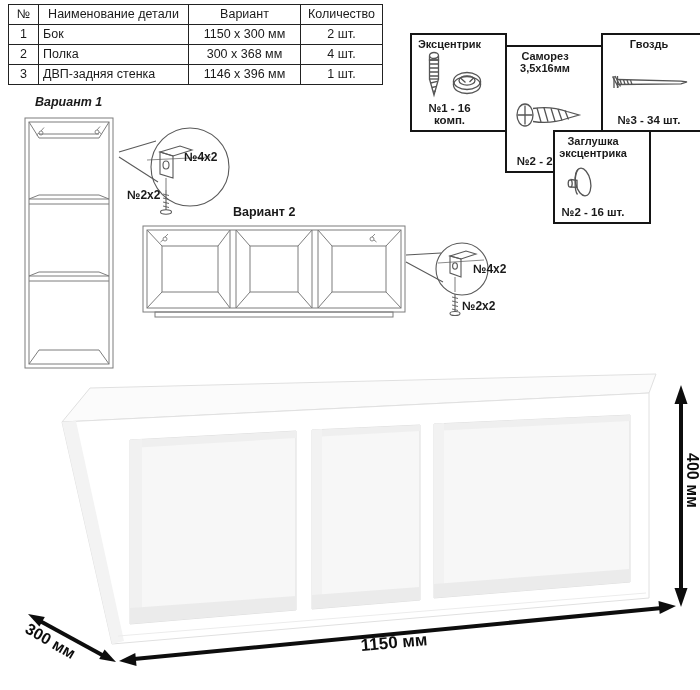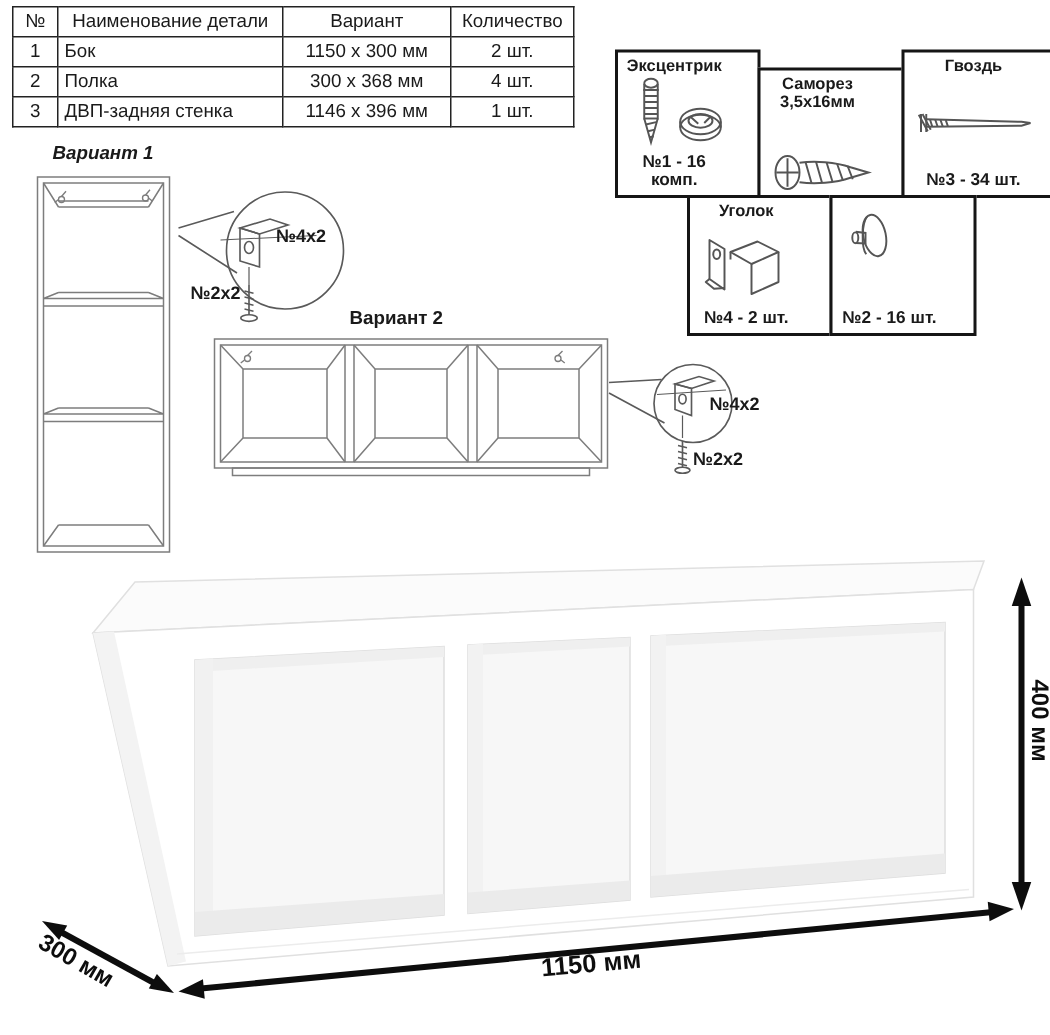--- a/index.html
+++ b/index.html
@@ -124,36 +124,23 @@
         <g stroke="#555" fill="none" stroke-width="1.3">
           <path d="M9,11 v12 M12.5,11 v12"></path>
           <path d="M7.5,11.5 l6,11 M10,11 l5.5,10.5"></path>
           <path d="M12.5,14.5 L76,16.2 L82,17 L76,18.8 L12.5,19.5"></path>
           <path d="M15,14.7 l1.5,4.6 M18.5,14.8 l1.5,4.4 M22,15 l1.5,4.2 M25.5,15.1 l1.4,4"></path>
         </g>
       </svg>
       <div class="hw-count">№3 - 34 шт.</div>
     </div>
 
-    <div class="hw-cell hw-c4">
-      <div class="hw-title">Уголок</div>
-      <svg class="hw-icon" width="64" height="50" viewBox="0 0 64 50">
-        <g stroke="#555" fill="none" stroke-width="1.3" stroke-linejoin="round">
-          <path d="M11,8 L11,34 L21,41 L21,14 Z"></path>
-          <ellipse cx="15.8" cy="17.5" rx="2.3" ry="3.2"></ellipse>
-          <path d="M11,34 l-2.5,2 5.5,4.5 7,-0.5"></path>
-          <path d="M25,16 L43,9 L57,16 L39,24 Z"></path>
-          <path d="M39,24 L39,44 L57,36 L57,16"></path>
-          <path d="M25,16 L25,21"></path>
-        </g>
-      </svg>
-      <div class="hw-count">№4 - 2 шт.</div>
-    </div>
 
     <div class="hw-cell hw-c5">
+      <div class="hw-title">Заглушка эксцентрика</div>
       <svg class="hw-icon" width="44" height="46" viewBox="0 0 44 46">
         <g stroke="#555" fill="none" stroke-width="1.3">
           <ellipse cx="26" cy="22" rx="7.5" ry="14" transform="rotate(-12 26 22)"></ellipse>
           <path d="M21,9.5 C17.5,14 17,30 20.5,34.5"></path>
           <path d="M13.5,19.5 l6.5,0.8 v7 l-6.5,-0.3"></path>
           <ellipse cx="13.2" cy="23.5" rx="2" ry="3.6"></ellipse>
         </g>
       </svg>
       <div class="hw-count">№2 - 16 шт.</div>
     </div>

